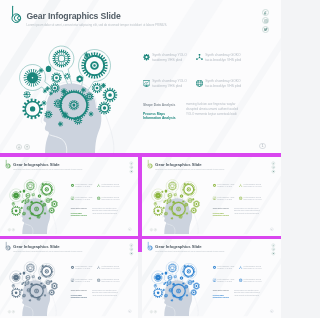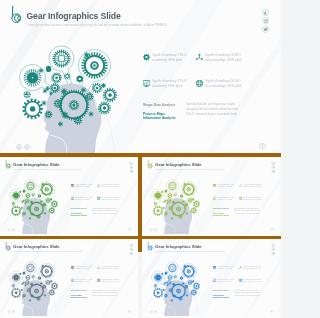--- a/index.html
+++ b/index.html
@@ -1,18 +1,18 @@
 <!DOCTYPE html>
 <html><head>
 <meta charset="utf-8">
 <style>
 html,body{margin:0;padding:0}
 body{width:281px;height:318px;background:#f3f4f6;font-family:"Liberation Sans",sans-serif;overflow:hidden;
      -webkit-font-smoothing:antialiased}
-.page{position:relative;width:281px;height:252px;background:#a16207}
+.page{position:relative;width:281px;height:252px;background:#d946ef}
 svg{display:block}
 
 
 .slide{position:absolute;overflow:hidden;background:#fcfcfd}
 #main{left:0;top:0;width:281px;height:153px}
 .bgsvg{position:absolute;left:0;top:0;pointer-events:none}
 
 .logo{position:absolute;left:9px;top:4.5px}
 .hdr-title{position:absolute;left:26.5px;top:11.3px;font-size:8.7px;font-weight:bold;
            color:#535e67;letter-spacing:-0.15px;white-space:nowrap;line-height:11px}

